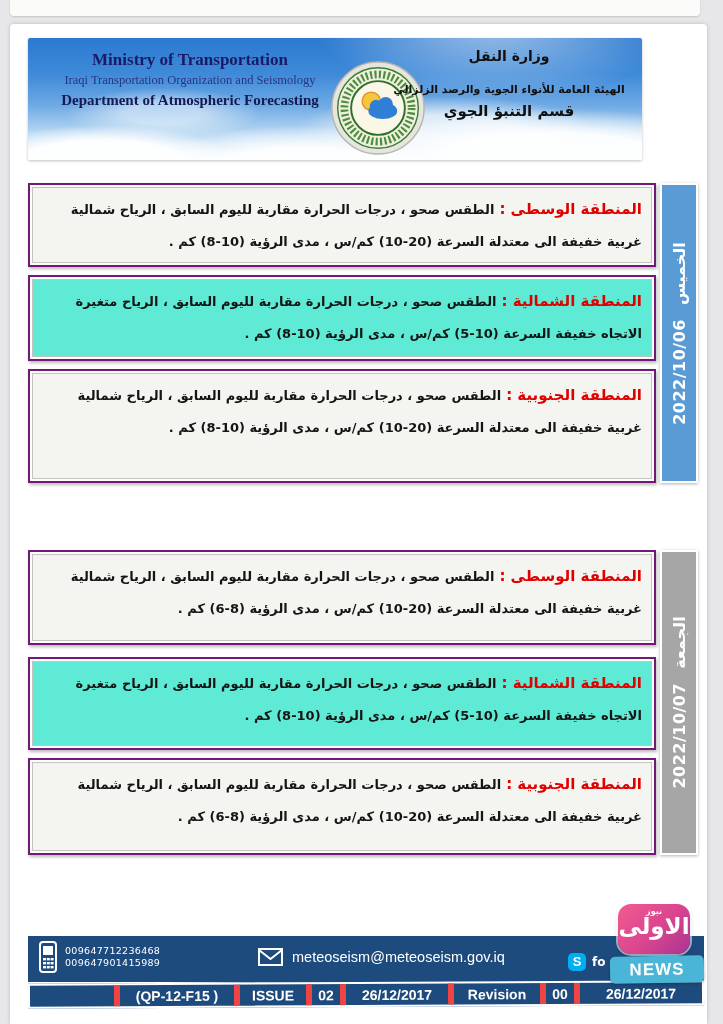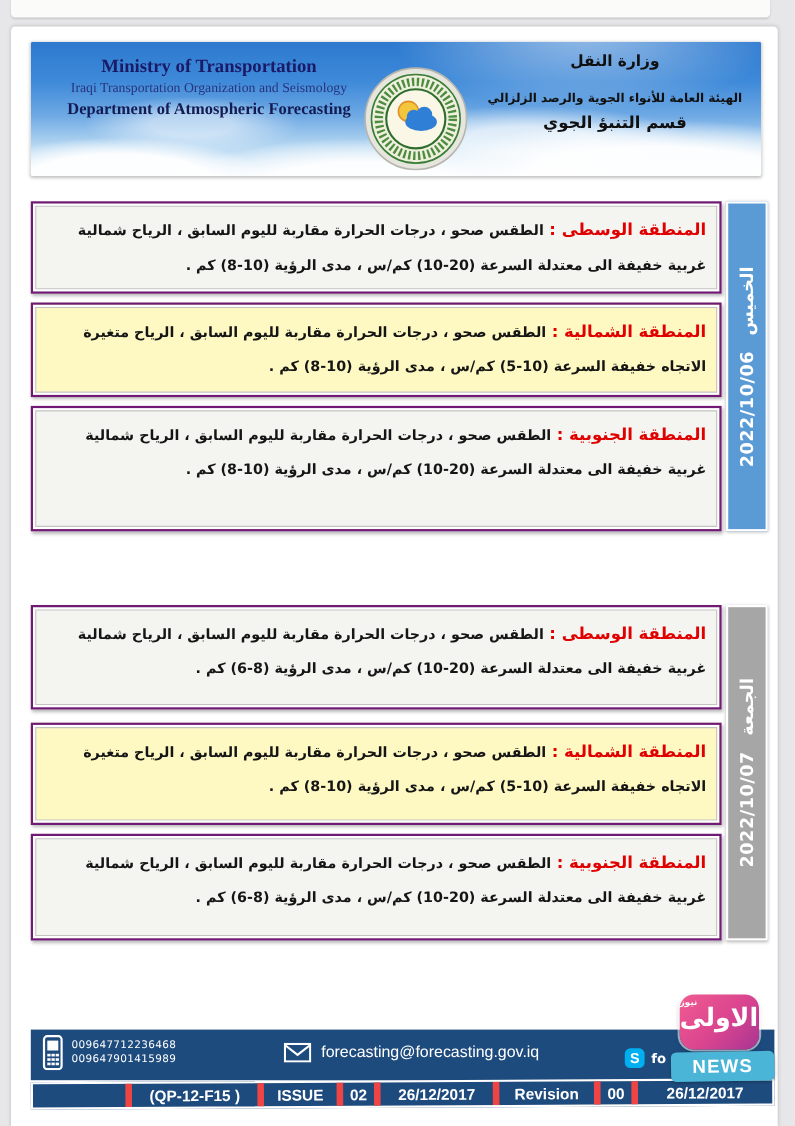--- a/index.html
+++ b/index.html
@@ -14,21 +14,21 @@
     background:#fbfbfa; border-radius:0 0 4px 4px;
     box-shadow:0 1px 2px rgba(0,0,0,.15);
   }
   .page {
     position:absolute; left:10px; top:24px; width:697px; height:1000px;
     background:#ffffff; border-radius:4px 4px 0 0;
     box-shadow:0 0 4px rgba(0,0,0,.18);
   }
   
   .banner {
-    position:absolute; left:18px; top:14px; width:664px; height:122px;
+    position:absolute; left:18px; top:14px; width:614px; height:122px;
     border-radius:2px;
     background:
       radial-gradient(ellipse 180px 50px at 12% 102%, rgba(255,255,255,.95) 45%, rgba(255,255,255,0) 75%),
       radial-gradient(ellipse 230px 62px at 45% 110%, rgba(255,255,255,.92) 40%, rgba(255,255,255,0) 75%),
       radial-gradient(ellipse 280px 75px at 86% 106%, rgba(255,255,255,.95) 45%, rgba(255,255,255,0) 78%),
       radial-gradient(ellipse 210px 46px at 68% 74%, rgba(255,255,255,.7) 28%, rgba(255,255,255,0) 70%),
       radial-gradient(ellipse 150px 40px at 22% 62%, rgba(255,255,255,.5) 25%, rgba(255,255,255,0) 65%),
       radial-gradient(ellipse 300px 130px at 76% -12%, rgba(255,255,255,.55), rgba(255,255,255,0) 60%),
       linear-gradient(180deg, #2c79cf 0%, #3f8ad9 30%, #6ea9e4 55%, #b7d8f2 78%, #e9f4fc 100%);
     box-shadow:0 1px 3px rgba(0,0,0,.25);
@@ -51,21 +51,21 @@
   
   .region-box {
     position:absolute; left:18px; width:628px;
     background:#f4f4f0;
     border:2px solid #701a75;
     box-shadow: inset 0 0 0 2px #ffffff, inset 0 0 0 3px #c3c3c0, 1px 2px 3px rgba(0,0,0,.28);
     direction:rtl; text-align:right;
     padding:8px 12px 6px 10px;
     color:#151515; font-weight:bold; font-size:13px; line-height:2.25;
   }
-  .region-box.blue { background:#fef9c3; }
+  .region-box.blue { background:#5eead4; }
   .region-title { color:#e00000; font-size:15px; margin-left:5px; }
   
   .date-bar {
     position:absolute; left:650px; width:38px;
     border:2px solid #ffffff;
     box-shadow:0 1px 3px rgba(0,0,0,.3);
     display:flex; align-items:center; justify-content:center;
   }
   .date-bar.thu { background:#5b9bd5; }
   .date-bar.fri { background:#a6a6a6; }
@@ -104,21 +104,21 @@
     white-space:nowrap; overflow:hidden;
   }
   .cell:first-child { border-left:none; }
   .c1{flex:0 0 84px;margin-top:43px;} .c2{flex:0 0 120px;} .c3{flex:0 0 72px;} .c4{flex:0 0 34px;}
   .c5{flex:0 0 108px;} .c6{flex:0 0 92px;} .c7{flex:0 0 34px;} .c8{flex:1 1 auto;}
   
   .wm-badge {
     position:absolute; left:608px; top:880px; width:72px; height:50px;
     background:linear-gradient(135deg,#f15b91 0%, #d9448f 55%, #a83593 100%);
     border-radius:13px; z-index:10;
-    color:#ffffff; text-align:left; direction:rtl;
+    color:#ffffff; text-align:center; direction:rtl;
     box-shadow:0 0 0 2px rgba(255,255,255,.55), 0 2px 4px rgba(0,0,0,.25);
   }
   .wm-small { font-size:8px; font-weight:bold; margin-top:3px; }
   .wm-main  { font-size:23px; font-weight:bold; line-height:1; margin-top:-1px; }
   .wm-ribbon {
     position:absolute; left:600px; top:932px; width:94px; height:27px; z-index:11;
     background:#4ab5d6; border-radius:5px; transform:rotate(-1deg);
     color:#ffffff; font-weight:bold; font-size:17px; letter-spacing:1px;
     font-family:"Liberation Sans", sans-serif;
     display:flex; align-items:center; justify-content:center;
@@ -209,21 +209,21 @@
       <div class="phone-nums">
         <div>009647712236468</div>
         <div>009647901415989</div>
       </div>
     </div>
     <div class="email-group">
       <svg width="25" height="18" viewBox="0 0 25 18">
         <rect x="1" y="1" width="23" height="16" fill="none" stroke="#ffffff" stroke-width="2"></rect>
         <polyline points="1,2 12.5,11 24,2" fill="none" stroke="#ffffff" stroke-width="2"></polyline>
       </svg>
-      <span class="email-text">forecasting@forecasting.gov.iq</span>
+      <span class="email-text">meteoseism@meteoseism.gov.iq</span>
     </div>
     <div class="skype-group">
       <div class="skype-icon">S</div>
       <span class="skype-name">fo</span>
     </div>
   </div>
 
   <div class="doc-table">
     <div class="cell c1">Code</div>
     <div class="cell c2">(QP-12-F15 )</div>

